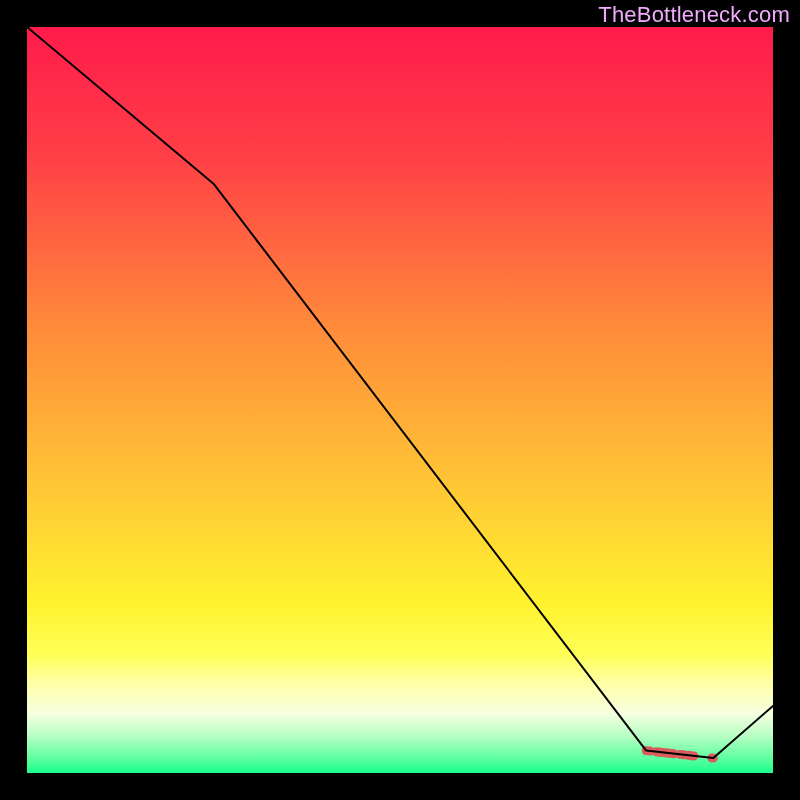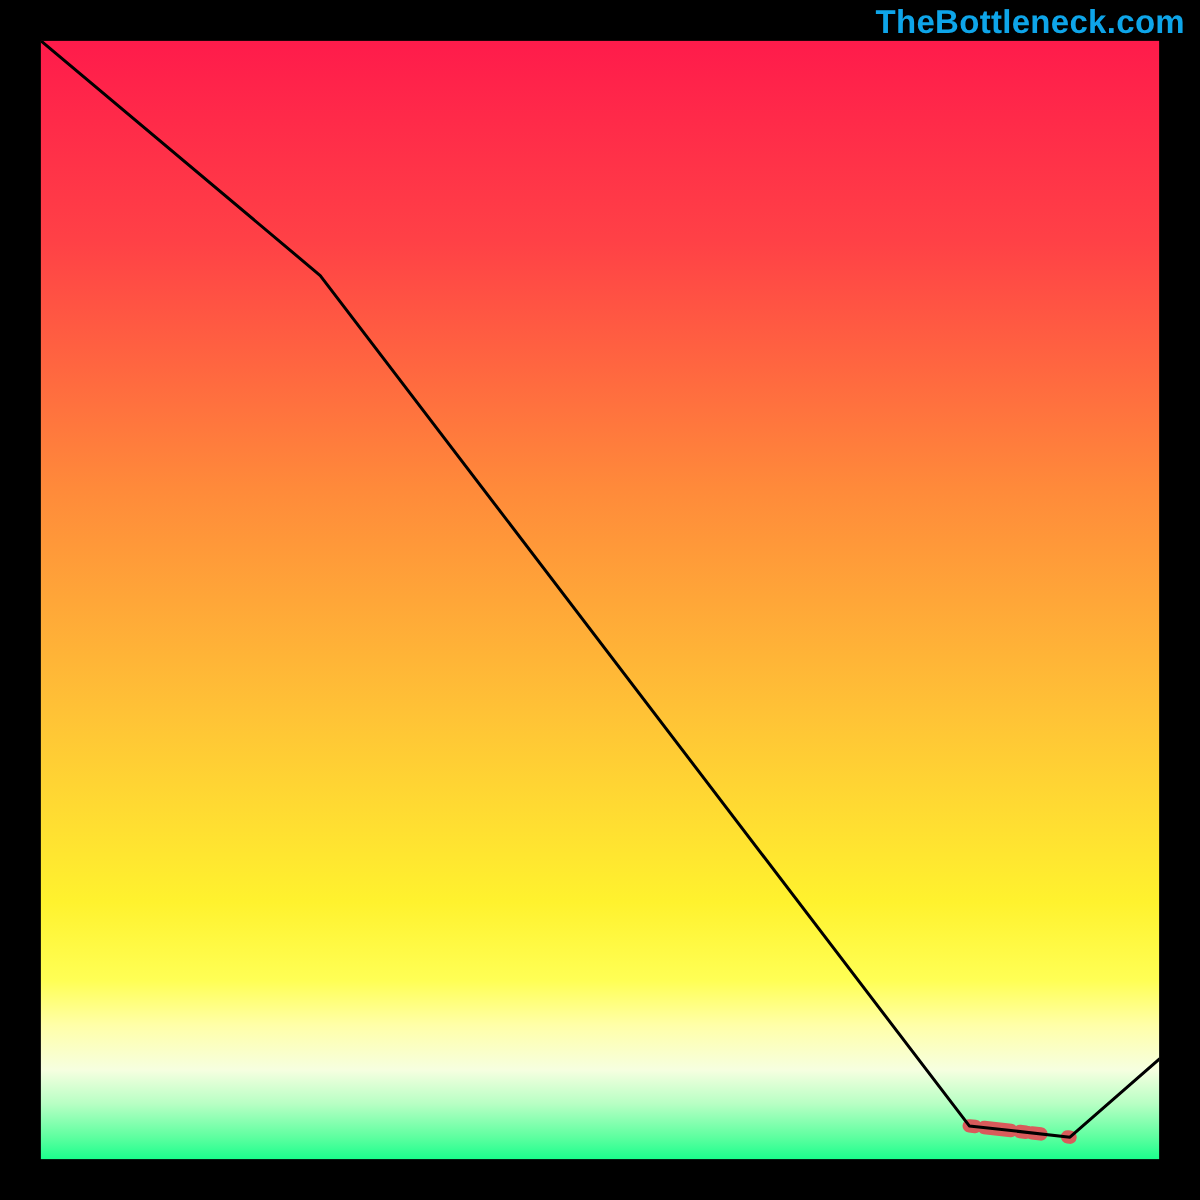--- a/index.html
+++ b/index.html
@@ -25,24 +25,24 @@
     overflow: hidden;
   }
   .gradient {
     position: absolute;
     inset: 0;
   }
   .watermark {
     position: absolute;
     top: 2px;
     right: 10px;
-    color: #0ea5e9;
+    color: #f0abfc;
     font-size: 22px;
     letter-spacing: 0.2px;
-    font-weight: 700;
+    font-weight: 400;
     user-select: none;
   }
   svg.overlay {
     position: absolute;
     inset: 0;
   }
 </style>
 </head>
 <body>
 

